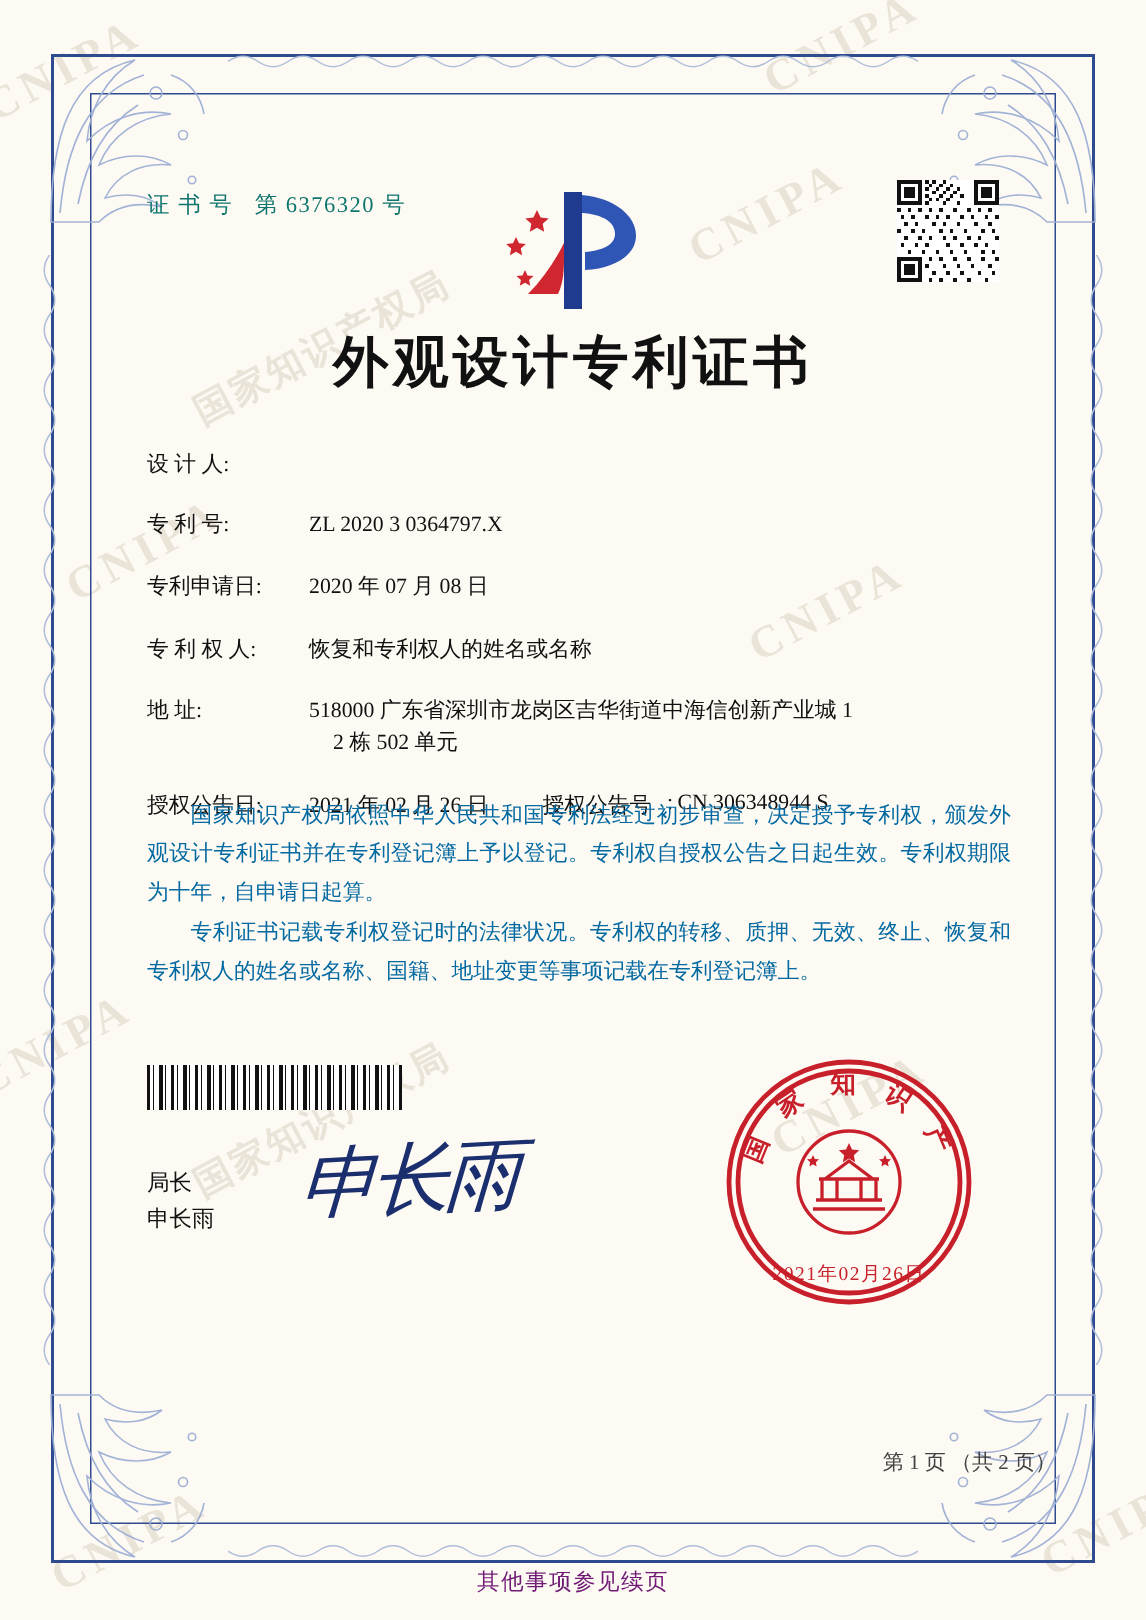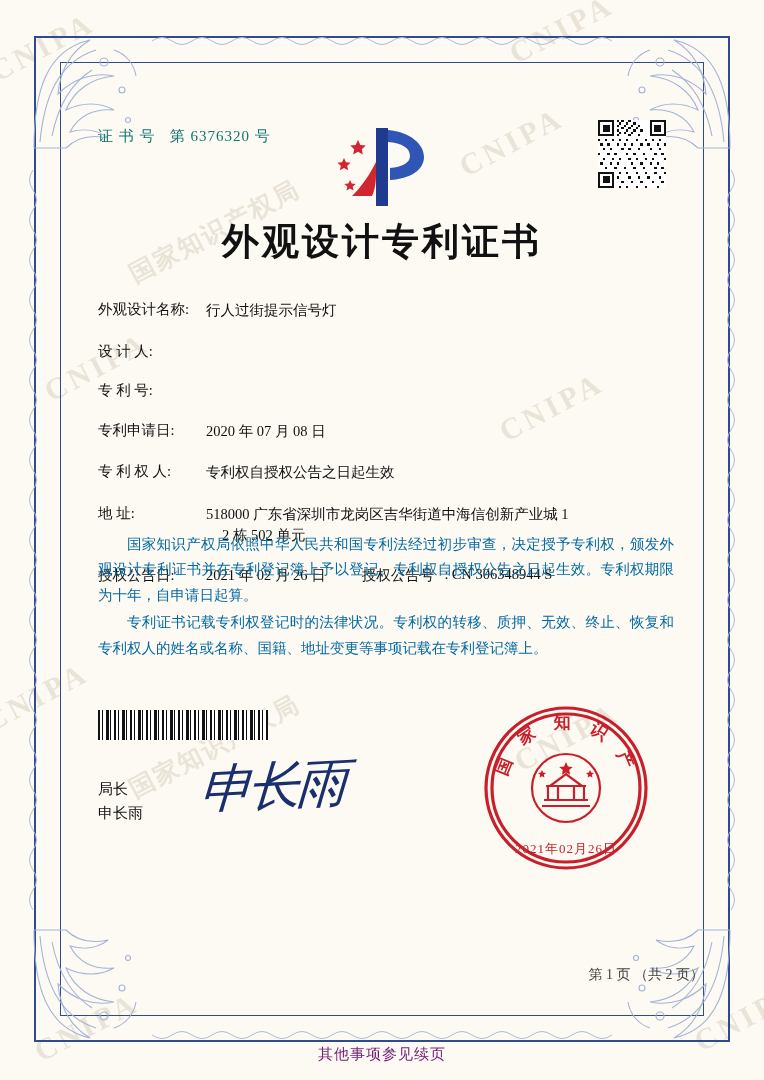--- a/index.html
+++ b/index.html
@@ -433,51 +433,46 @@
         <path d="M30 34 l2 4.2 4.6.5 -3.4 3 .9 4.5 -4.1-2.3 -4.1 2.3 .9-4.5 -3.4-3 4.6-.5z"></path>
         <path d="M36 56 l1.7 3.6 4 .4 -3 2.6 .8 3.9 -3.5-2 -3.5 2 .8-3.9 -3-2.6 4-.4z"></path>
       </g>
     </svg>
   </div>
 
   <div class="doc-title">外观设计专利证书</div>
 
   <div class="fields">
 
-    <div class="frow">
-      <div class="flabel tight">
-        <span>外观设计名称</span><span class="fcolon">:</span>
-      </div>
-      <div class="fvalue">行人过街提示信号灯</div>
-    </div>
 
     <div class="frow">
       <div class="flabel tight">
         <span>设    计    人</span><span class="fcolon">:</span>
       </div>
     </div>
 
     <div class="frow">
       <div class="flabel tight">
         <span>专    利    号</span><span class="fcolon">:</span>
       </div>
+      <div class="fvalue">ZL 2020 3 0364797.X</div>
     </div>
 
     <div class="frow">
       <div class="flabel tight">
         <span>专利申请日</span><span class="fcolon">:</span>
       </div>
       <div class="fvalue">2020 年 07 月 08 日</div>
     </div>
 
     <div class="frow">
       <div class="flabel tight">
         <span>专  利  权  人</span><span class="fcolon">:</span>
       </div>
-      <div class="fvalue">专利权自授权公告之日起生效</div>
+      <div class="fvalue">恢复和专利权人的姓名或名称</div>
     </div>
 
     <div class="frow">
       <div class="flabel tight">
         <span>地          址</span><span class="fcolon">:</span>
       </div>
       <div class="fvalue">
         <span>518000 广东省深圳市龙岗区吉华街道中海信创新产业城 1</span>
         <span class="l2">2 栋 502 单元</span>
       </div>

